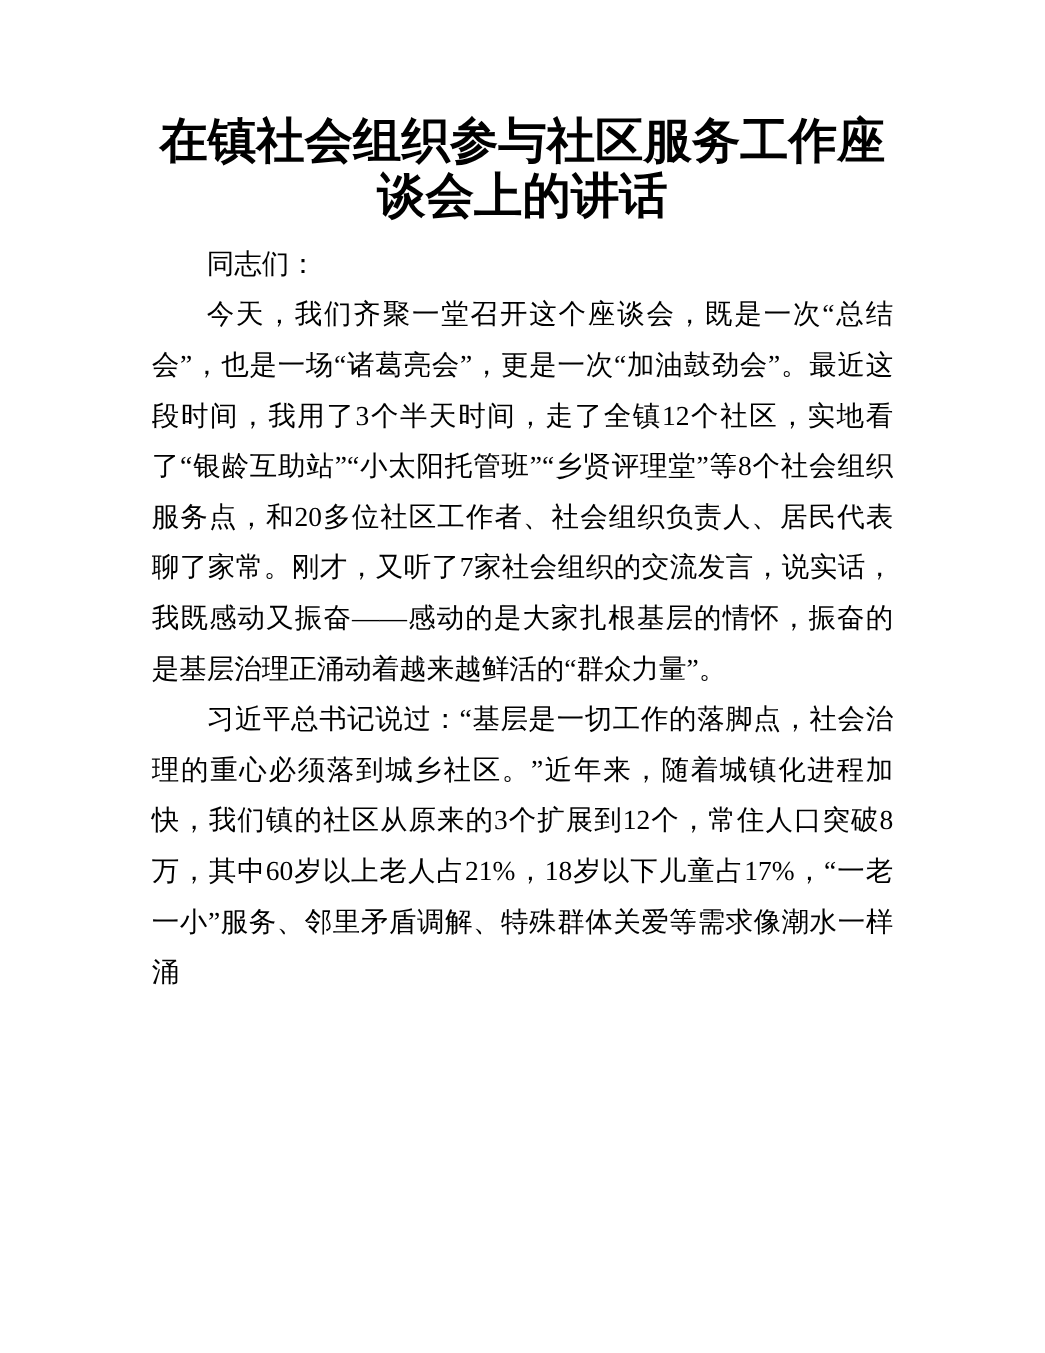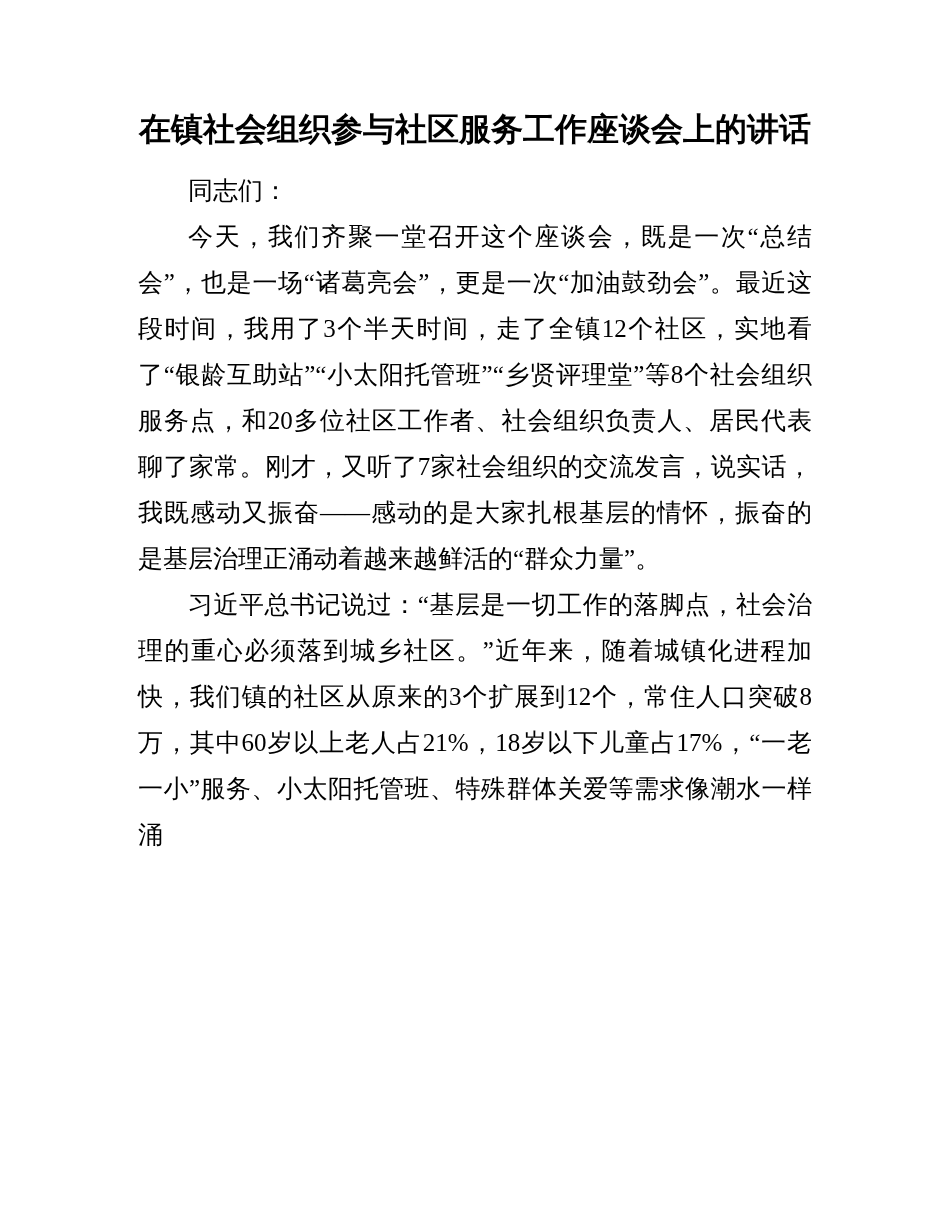--- a/index.html
+++ b/index.html
@@ -17,21 +17,21 @@
   .page {
     width: 950px;
     height: 1230px;
     box-sizing: border-box;
     padding: 104px 138px 40px 138px;
     background: #ffffff;
   }
   .doc-title {
     font-family: "Liberation Sans", "DejaVu Sans", sans-serif;
     font-weight: 700;
-    font-size: 32px;
+    font-size: 44px;
     line-height: 50px;
     text-align: center;
     margin: 0 0 14px 0;
     letter-spacing: 0;
   }
   .para {
     font-size: 25px;
     line-height: 46px;
     margin: 0;
     text-indent: 2em;
@@ -44,14 +44,14 @@
 
 <div class="page">
   <h1 class="doc-title">在镇社会组织参与社区服务工作座谈会上的讲话</h1>
 
   <p class="para">同志们：</p>
 
   <p class="para">今天，我们齐聚一堂召开这个座谈会，既是一次“总结会”，也是一场“诸葛亮会”，更是一次“加油鼓劲会”。最近这段时间，我用了3个半天时间，走了全镇12个社区，实地看了“银龄互助站”“小太阳托管班”“乡贤评理堂”等8个社会组织服务点，和20多位社区工作者、社会组织负责人、居民代表聊了家常。刚才，又听了7家社会组织的交流发言，说实话，我既感动又振奋——感动的是大家扎根基层的情怀，振奋的是基层治理正涌动着越来越鲜活的“群众力量”。</p>
 
 
 
-  <p class="para">习近平总书记说过：“基层是一切工作的落脚点，社会治理的重心必须落到城乡社区。”近年来，随着城镇化进程加快，我们镇的社区从原来的3个扩展到12个，常住人口突破8万，其中60岁以上老人占21%，18岁以下儿童占17%，“一老一小”服务、小太阳托管班、特殊群体关爱等需求像潮水一样涌</p>
+  <p class="para">习近平总书记说过：“基层是一切工作的落脚点，社会治理的重心必须落到城乡社区。”近年来，随着城镇化进程加快，我们镇的社区从原来的3个扩展到12个，常住人口突破8万，其中60岁以上老人占21%，18岁以下儿童占17%，“一老一小”服务、邻里矛盾调解、特殊群体关爱等需求像潮水一样涌</p>
 </div>
 
 </body></html>

